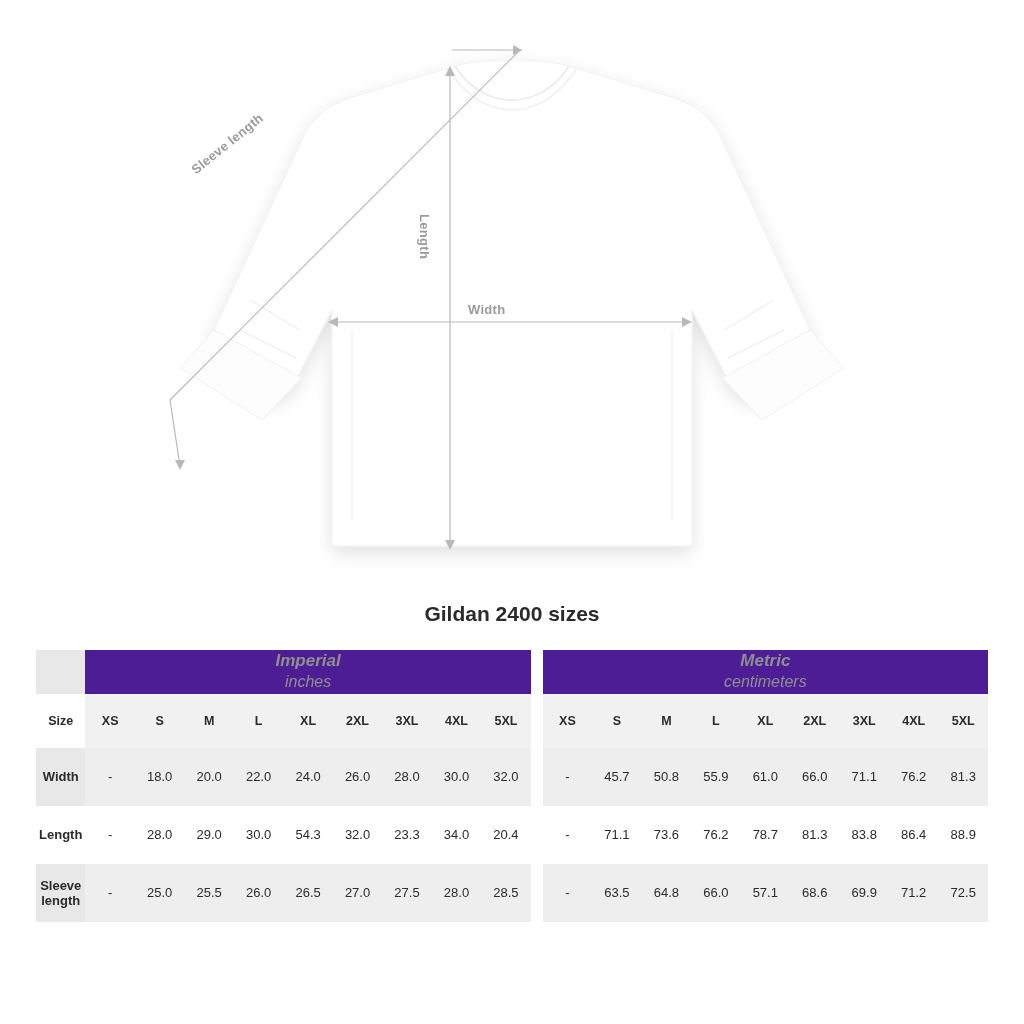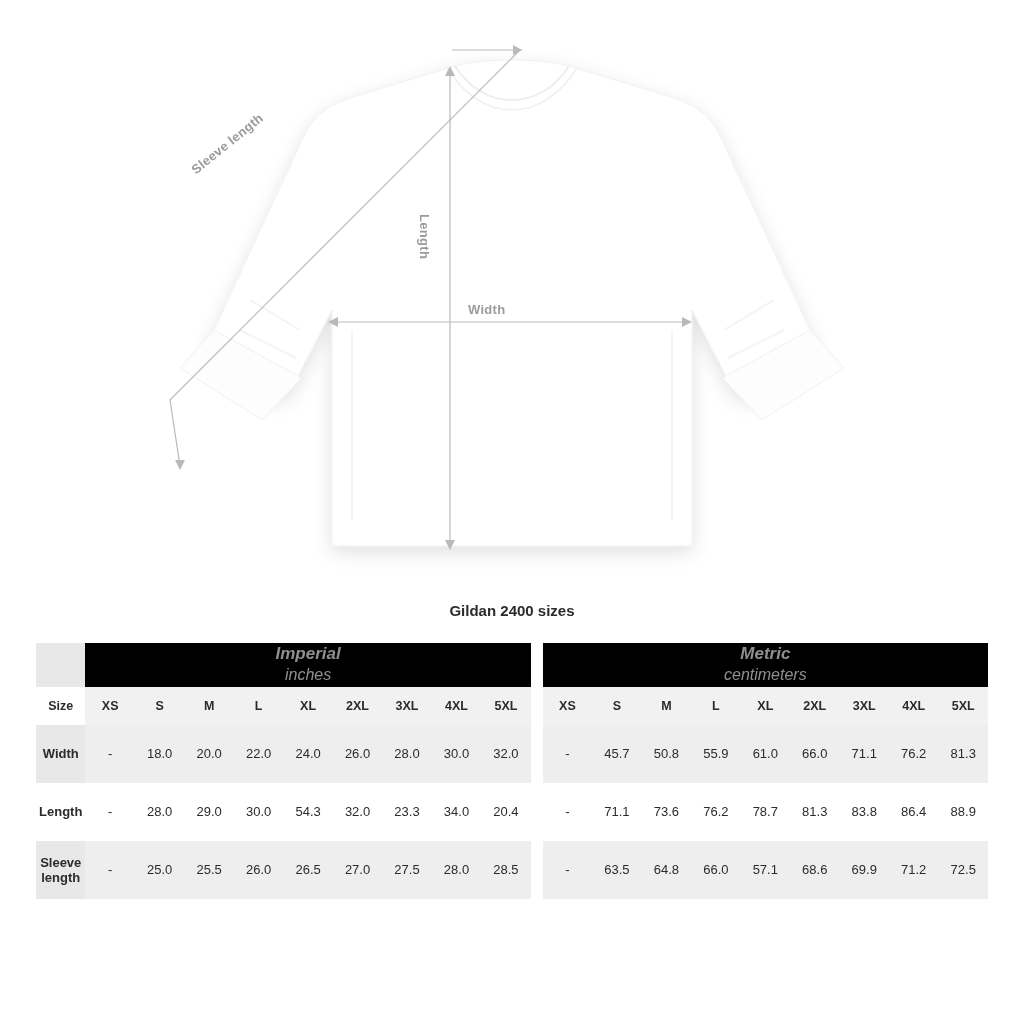--- a/index.html
+++ b/index.html
@@ -58,21 +58,21 @@
     transform: rotate(-39deg);
     transform-origin: left bottom;
   }
 
   
   .title-block {
     text-align: center;
     margin-top: 22px;
   }
   .chart-title {
-    font-size: 15px;
+    font-size: 21px;
     font-weight: bold;
     color: #2b2b2b;
     margin: 4px 0 10px 0;
   }
   .chart-note {
     font-size: 12.5px;
     font-style: italic;
     color: #4a4a4a;
     margin: 0;
   }
@@ -90,21 +90,21 @@
   table.size-table th {
     border: none;
     text-align: center;
     font-size: 12.5px;
     color: #2b2b2b;
     padding: 0;
     height: 30px;
   }
 
   .unitgroup-cell {
-    background: #000000;
+    background: #4c1d95;
     height: 86px;
     vertical-align: middle;
   }
   .unitgroup-cell .unit-name {
     font-size: 17px;
     font-weight: bold;
     font-style: italic;
     color: #8f8f8f;
     display: block;
     line-height: 1.25;
@@ -116,21 +116,21 @@
     display: block;
     line-height: 1.4;
   }
   .unitgroup-spacer {
     background: #ffffff;
     width: 12px;
   }
 
   tr.header-row td {
     background: #f1f1f1;
-    height: 38px;
+    height: 54px;
     font-weight: bold;
     font-size: 12.5px;
   }
   tr.header-row td.rowlabel {
     background: #ffffff;
   }
 
   tr.data-row td {
     height: 58px;
     font-size: 13px;

